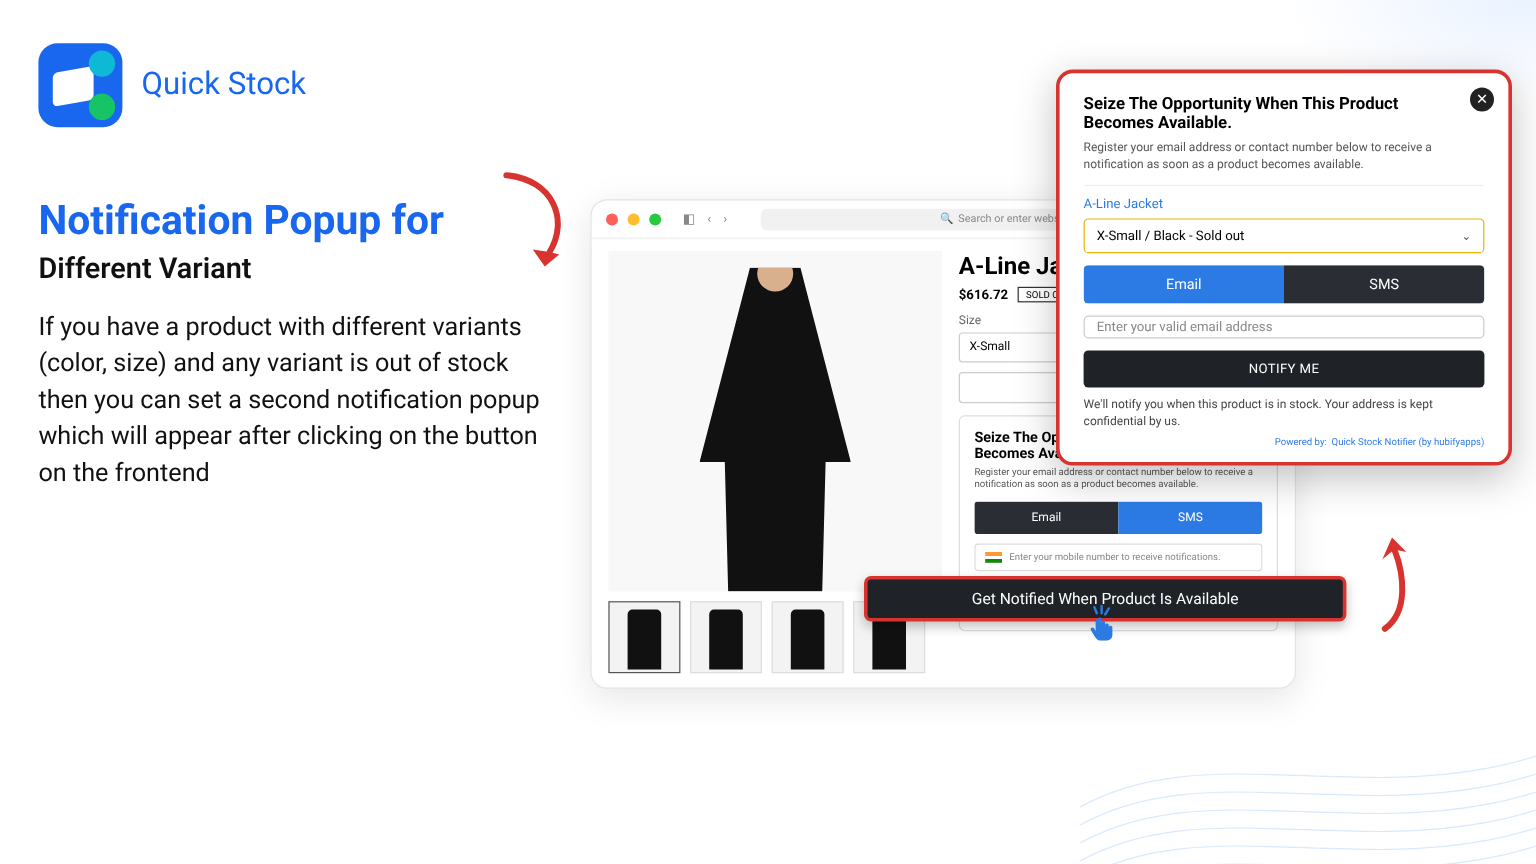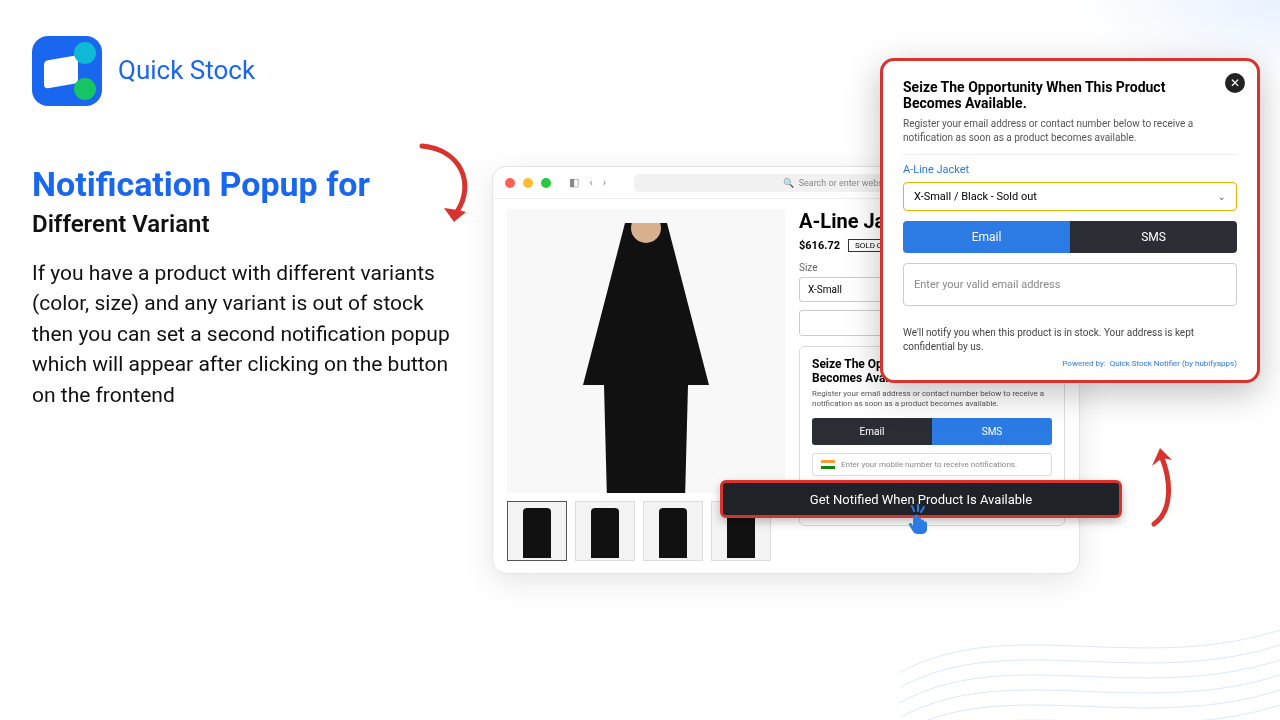--- a/index.html
+++ b/index.html
@@ -222,21 +222,21 @@
   }
   .popup h4{font-size:14px; font-weight:700; margin-bottom:6px; padding-right:20px;}
   .popup .pd{font-size:10px; color:#555; line-height:1.35; margin-bottom:10px;}
   .popup .hr{border:none; border-top:1px solid #eee; margin:0 0 8px;}
   .popup .pname{color:#2c7be5; font-size:11px; margin-bottom:6px;}
   .popup .variant{border:1px solid #eab308; border-radius:4px; padding:7px 10px; font-size:11px; display:flex; justify-content:space-between; align-items:center; margin-bottom:10px;}
   .popup .tabs2{display:flex; border-radius:4px; overflow:hidden; margin-bottom:10px;}
   .popup .tabs2 .t{flex:1; text-align:center; padding:9px 0; font-size:12px; color:#fff;}
   .popup .tabs2 .email{background:#2c7be5;}
   .popup .tabs2 .sms{background:#2a2d34;}
-  .popup .input{border:1px solid #ccc; border-radius:4px; padding:14px 10px; font-size:11px; color:#888; margin-bottom:20px;}
+  .popup .input{border:1px solid #ccc; border-radius:4px; padding:2px 10px; font-size:11px; color:#888; margin-bottom:10px;}
   .popup .notify{background:#1f2226; color:#fff; text-align:center; padding:9px 0; font-size:11px; border-radius:4px; letter-spacing:.3px; margin-bottom:8px;}
   .popup .fine{font-size:10px; color:#444; line-height:1.35; margin-bottom:6px;}
   .popup .pow{font-size:8px; color:#888; text-align:right;}
   .popup .pow span{color:#2c7be5;}
 
   .chev{font-size:10px;color:#666;}
 </style>
 </head>
 <body>
 
@@ -371,18 +371,19 @@
     <span>X-Small / Black - Sold out</span>
     <span class="chev">⌄</span>
   </div>
   <div class="tabs2">
     <div class="t email">Email</div>
     <div class="t sms">SMS</div>
   </div>
   <div class="input">
     <span>Enter your valid email address</span>
   </div>
+  <div class="notify">NOTIFY ME</div>
   <div class="fine">We'll notify you when this product is in stock. Your address is kept confidential by us.</div>
   <div class="pow">
     <span>Powered by:</span>&nbsp;
     <span>Quick Stock Notifier (by hubifyapps)</span>
   </div>
 </div>
 
 </body></html>

